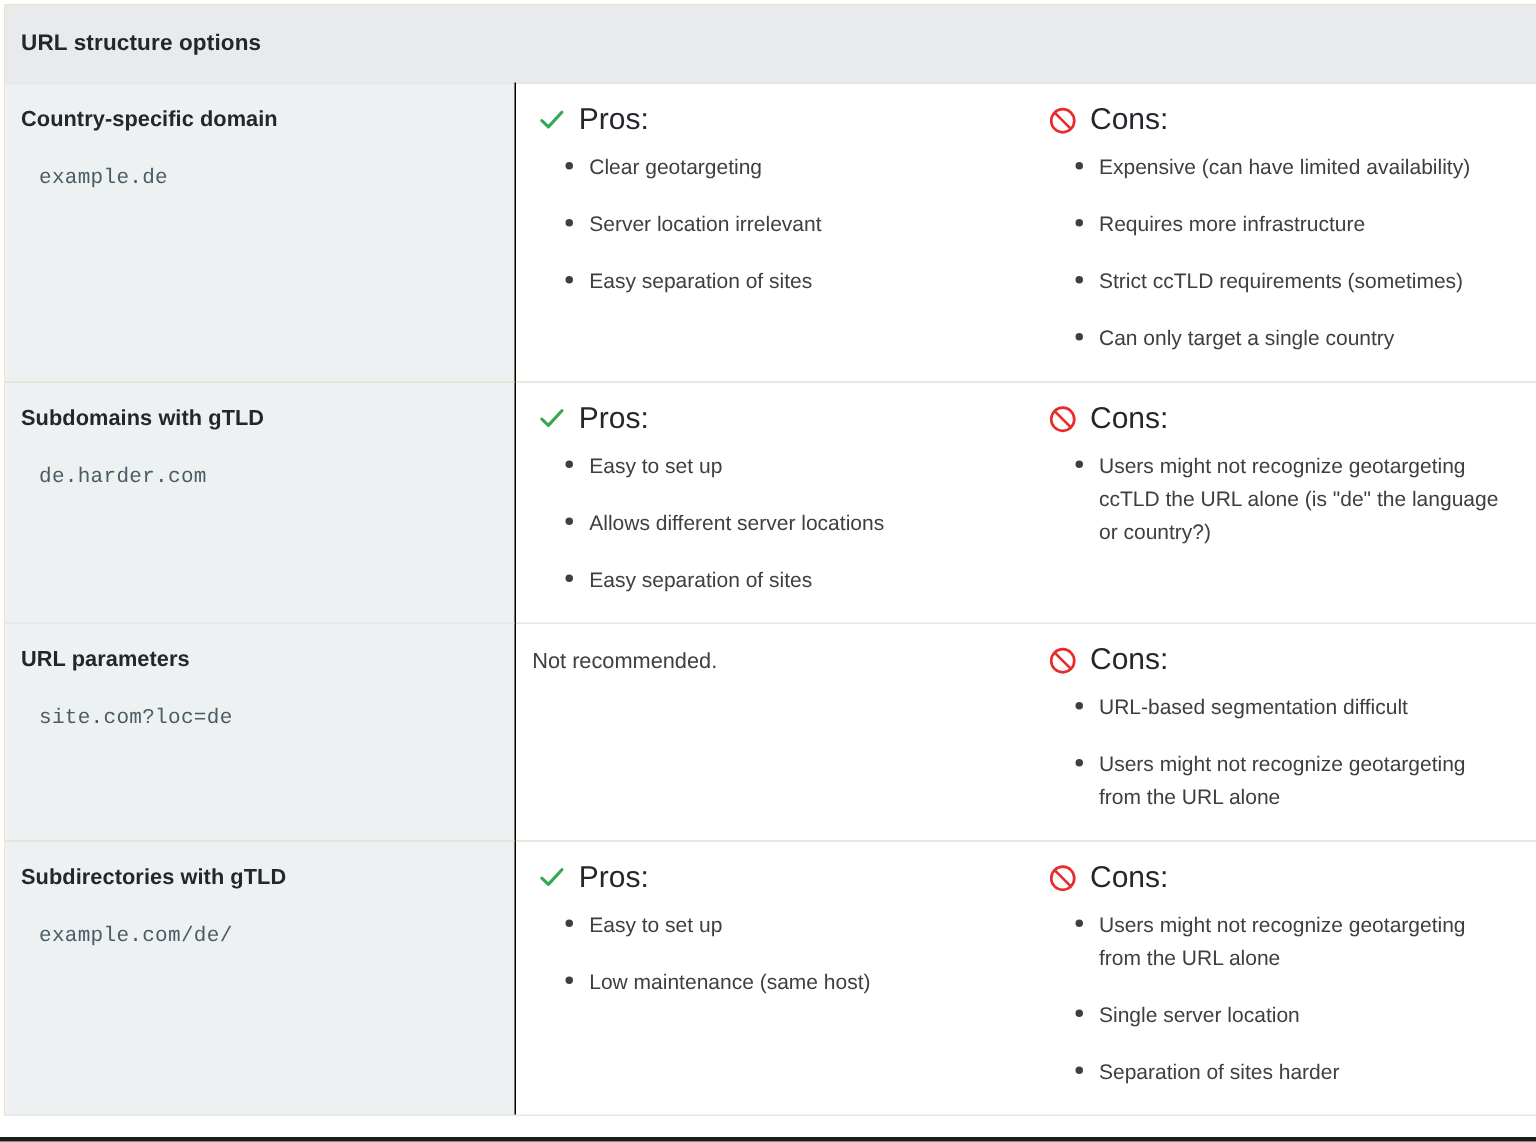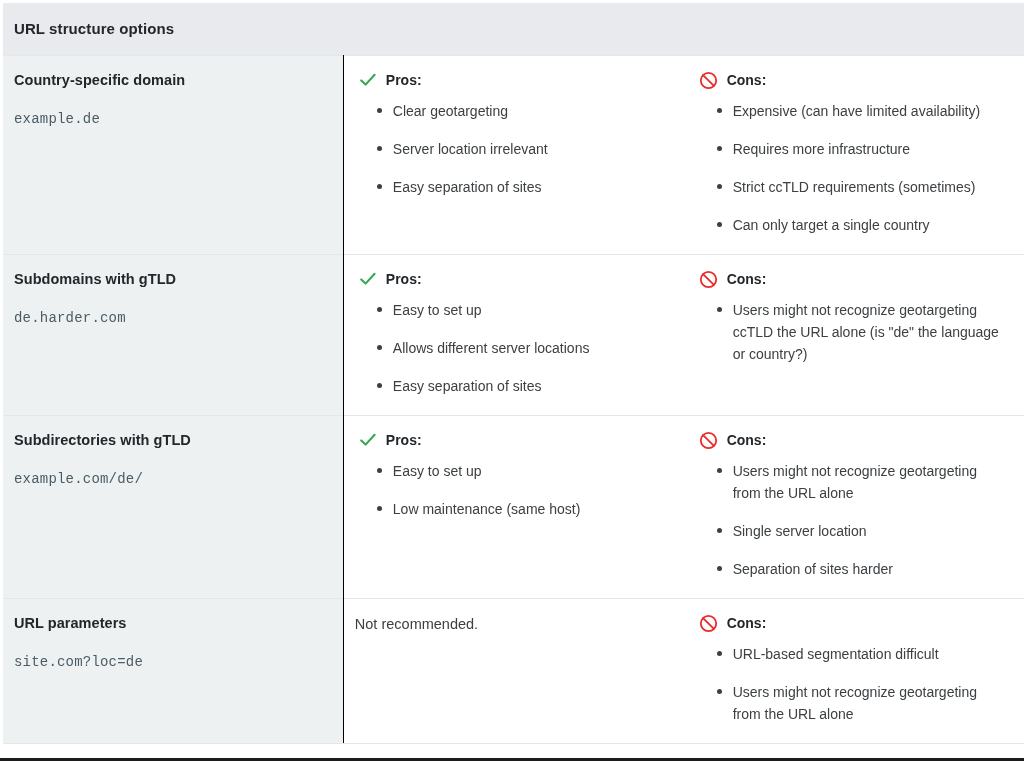--- a/index.html
+++ b/index.html
@@ -81,34 +81,34 @@
     line-height: 20px;
     margin: 0 0 20px 0;
     letter-spacing: 0.05px;
   }
   .option-url {
     font-family: "Liberation Mono", "DejaVu Sans Mono", monospace;
     font-size: 14px;
     color: #4a5c66;
     line-height: 18px;
     letter-spacing: 0.2px;
-    margin: 0;
+    margin: 12px;
   }
 
   
   .pc-heading {
     display: flex;
     align-items: center;
     gap: 9px;
     margin: 0 0 10px 0;
     padding-left: 4px;
   }
   .pc-heading .label {
-    font-size: 14px;
-    font-weight: bold;
+    font-size: 20px;
+    font-weight: normal;
     color: #23272b;
     line-height: 20px;
   }
   .icon-check { flex: 0 0 auto; display: block; }
   .icon-ban   { flex: 0 0 auto; display: block; }
 
   
   ul.pc-list {
     list-style: none;
     margin: 0;
@@ -227,20 +227,43 @@
             <span class="label">Cons:</span>
           </div>
           <ul class="pc-list">
             <li>Users might not recognize geotargeting ccTLD the URL alone (is "de" the language or country?)</li>
           </ul>
         </td>
       </tr>
 
       <tr class="data-row">
         <td class="col-option">
+          <div class="option-name">URL parameters</div>
+          <div class="option-url">site.com?loc=de</div>
+        </td>
+        <td class="col-pros">
+          <p class="plain-note">Not recommended.</p>
+        </td>
+        <td class="col-cons">
+          <div class="pc-heading">
+            <svg class="icon-ban" width="19" height="19" viewBox="0 0 20 20" aria-hidden="true">
+              <circle cx="10" cy="10" r="8.1" fill="none" stroke="#ea2b2b" stroke-width="1.9"></circle>
+              <line x1="4.3" y1="4.3" x2="15.7" y2="15.7" stroke="#ea2b2b" stroke-width="1.9" stroke-linecap="round"></line>
+            </svg>
+            <span class="label">Cons:</span>
+          </div>
+          <ul class="pc-list">
+            <li>URL-based segmentation difficult</li>
+            <li>Users might not recognize geotargeting from the URL alone</li>
+          </ul>
+        </td>
+      </tr>
+
+      <tr class="data-row">
+        <td class="col-option">
           <div class="option-name">Subdirectories with gTLD</div>
           <div class="option-url">example.com/de/</div>
         </td>
         <td class="col-pros">
           <div class="pc-heading">
             <svg class="icon-check" width="18" height="18" viewBox="0 0 18 18" aria-hidden="true">
               <path d="M2.2 9.4 L6.6 13.6 L15.6 3.8" fill="none" stroke="#34a853" stroke-width="2.1" stroke-linecap="round" stroke-linejoin="round"></path>
             </svg>
             <span class="label">Pros:</span>
           </div>
@@ -258,40 +281,17 @@
             <span class="label">Cons:</span>
           </div>
           <ul class="pc-list">
             <li>Users might not recognize geotargeting from the URL alone</li>
             <li>Single server location</li>
             <li>Separation of sites harder</li>
           </ul>
         </td>
       </tr>
 
-      <tr class="data-row">
-        <td class="col-option">
-          <div class="option-name">URL parameters</div>
-          <div class="option-url">site.com?loc=de</div>
-        </td>
-        <td class="col-pros">
-          <p class="plain-note">Not recommended.</p>
-        </td>
-        <td class="col-cons">
-          <div class="pc-heading">
-            <svg class="icon-ban" width="19" height="19" viewBox="0 0 20 20" aria-hidden="true">
-              <circle cx="10" cy="10" r="8.1" fill="none" stroke="#ea2b2b" stroke-width="1.9"></circle>
-              <line x1="4.3" y1="4.3" x2="15.7" y2="15.7" stroke="#ea2b2b" stroke-width="1.9" stroke-linecap="round"></line>
-            </svg>
-            <span class="label">Cons:</span>
-          </div>
-          <ul class="pc-list">
-            <li>URL-based segmentation difficult</li>
-            <li>Users might not recognize geotargeting from the URL alone</li>
-          </ul>
-        </td>
-      </tr>
-
     </tbody>
   </table>
 
   <div class="bottom-rule"></div>
 </div>
 
 </body></html>

